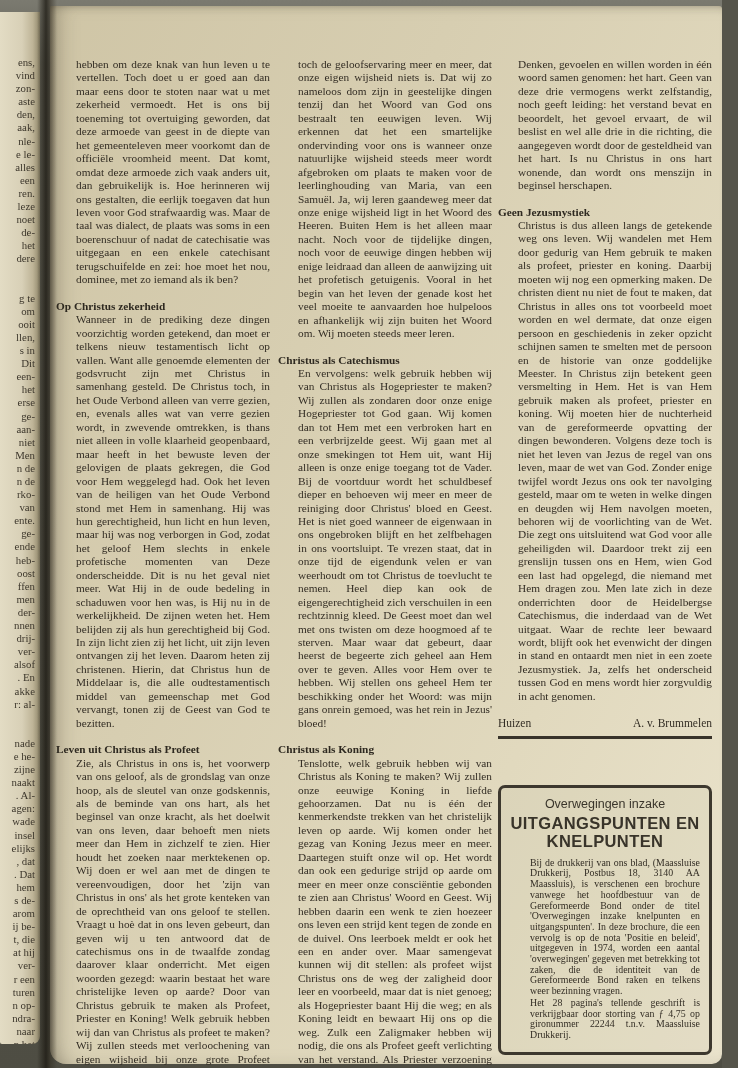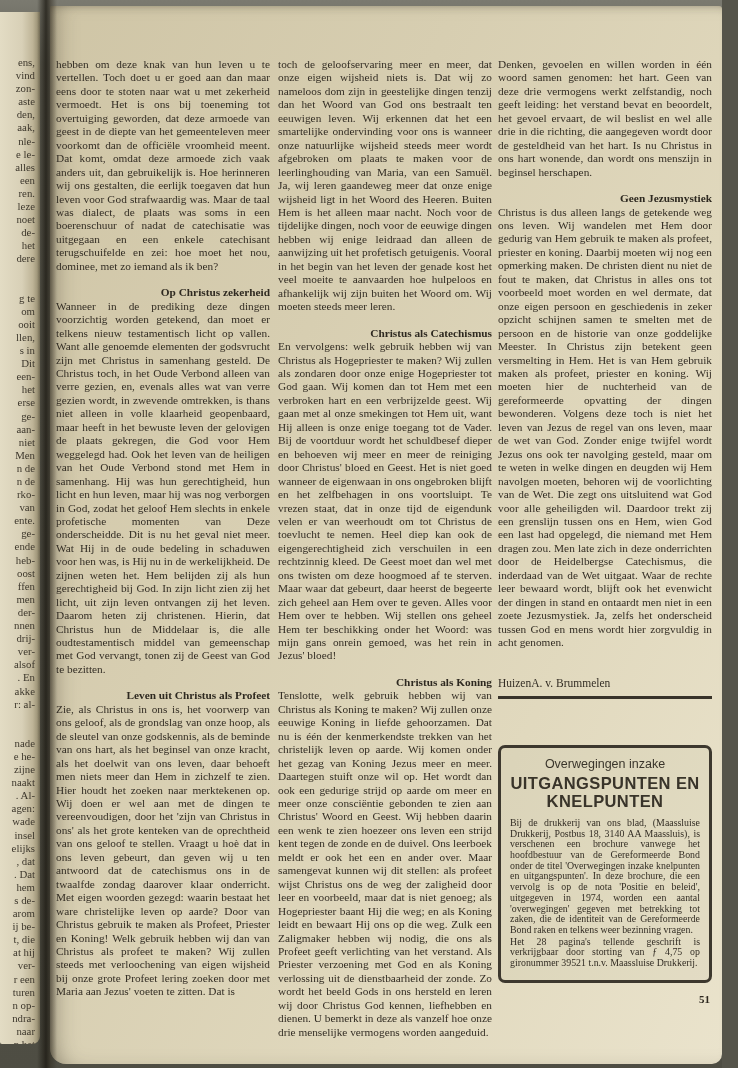--- a/index.html
+++ b/index.html
@@ -15,23 +15,23 @@
   .seam{position:absolute;left:37px;top:0;width:20px;height:1068px;z-index:3;
         background:linear-gradient(90deg,rgba(28,25,18,0) 0%,rgba(28,25,18,.78) 45%,rgba(47,42,31,.5) 68%,rgba(47,42,31,0) 100%);}
   
   .page{position:absolute;left:50px;top:6px;width:672px;height:1058px;z-index:2;
         background:linear-gradient(115deg,#cfc5a6 0%,#d7ceb1 35%,#e1d9be 70%,#eae3cc 100%);
         border-radius:2px 3px 10px 16px;
         box-shadow:inset 16px 0 26px -16px rgba(46,40,28,.6), inset 0 6px 10px -8px rgba(46,40,28,.5);}
   .col{position:absolute;top:52px;width:214px;text-align:justify;color:#332d24;
        font-size:11.3px;line-height:13.45px;hyphens:auto;-webkit-hyphens:auto;}
   .col1{left:6px}.col2{left:228px}.col3{left:448px}
-  .col p{margin:0;}
-  .head{font-size:11.3px;line-height:13.45px;font-weight:bold;margin:13px 0 0;color:#2e2920;text-align:right;}
-  .sig{display:flex;justify-content:flex-start;margin-top:28px;font-size:11.5px;}
+  .col p{margin:0;padding-left:20px;}
+  .head{font-size:11.3px;line-height:13.45px;font-weight:bold;margin:13px 0 0;color:#2e2920;text-align:left;}
+  .sig{display:flex;justify-content:space-between;margin-top:14px;font-size:11.5px;}
   .sig-rule{height:3px;background:#38332a;margin-top:5px;}
   .notice-box{margin-top:46px;border:3px solid #3d382e;border-radius:7px;padding:9px 9px 11px;background:rgba(60,50,30,.03);}
   .notice-kicker{text-align:center;font-family:"Liberation Sans",sans-serif;font-size:12.5px;line-height:15px;color:#3a352b;}
   .notice-title{text-align:center;font-family:"Liberation Sans",sans-serif;font-weight:bold;
                 font-size:16.5px;line-height:18.5px;letter-spacing:.4px;color:#39342a;margin-top:2px;}
   .notice-box p{font-size:9.9px;line-height:10.7px;text-align:justify;margin:7px 0 0;color:#332d24;hyphens:auto;}
   .notice-box p + p{margin-top:1px;}
   .pagenum{text-align:right;font-weight:bold;font-size:11px;margin-top:10px;padding-right:2px;color:#2e2920;}
 </style>
 </head>
@@ -149,20 +149,20 @@
       <div class="sig">
         <span>Huizen</span>
         <span>A. v. Brummelen</span>
       </div>
       <div class="sig-rule"></div>
 
       <div class="notice-box">
         <div class="notice-kicker">Overwegingen inzake</div>
         <div class="notice-title">UITGANGSPUNTEN EN KNELPUNTEN</div>
         <p>Bij de drukkerij van ons blad, (Maassluise Drukkerij, Postbus 18, 3140 AA Maassluis), is verschenen een brochure vanwege het hoofdbestuur van de Gereformeerde Bond onder de titel 'Overwegingen inzake knelpunten en uitgangspunten'. In deze brochure, die een vervolg is op de nota 'Positie en beleid', uitgegeven in 1974, worden een aantal 'overwegingen' gegeven met betrekking tot zaken, die de identiteit van de Gereformeerde Bond raken en telkens weer bezinning vragen.</p>
-        <p>Het 28 pagina's tellende geschrift is verkrijgbaar door storting van ƒ 4,75 op gironummer 39521 t.n.v. Maassluise Drukkerij.</p>
+        <p>Het 28 pagina's tellende geschrift is verkrijgbaar door storting van ƒ 4,75 op gironummer 22244 t.n.v. Maassluise Drukkerij.</p>
       </div>
 
       <div class="pagenum">51</div>
     </div>
 
   </div>
 </div>
 
 </body></html>

